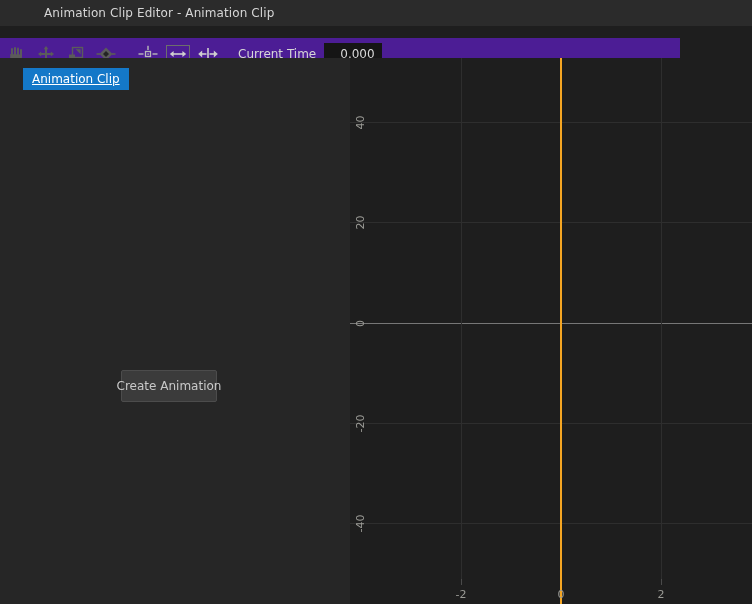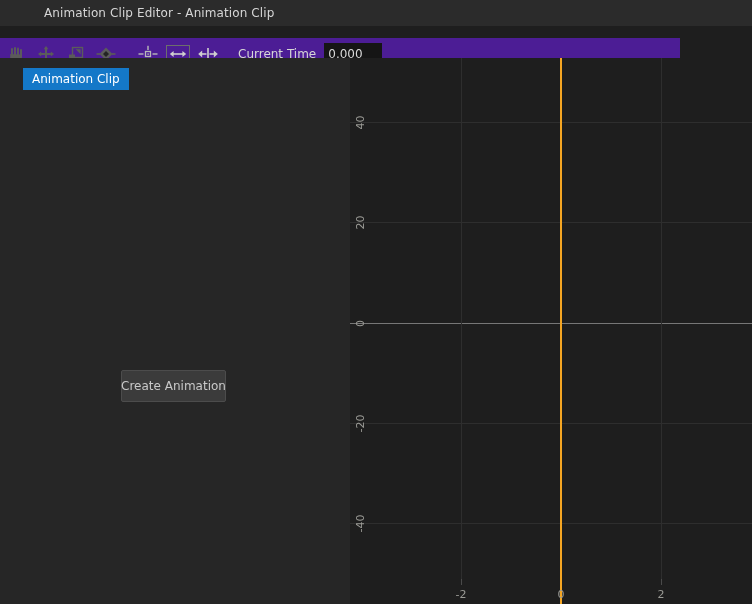--- a/index.html
+++ b/index.html
@@ -86,21 +86,21 @@
   }
   .tb-time-field {
     margin-left: 8px;
     width: 58px;
     height: 22px;
     background: #151515;
     color: #d8d8d8;
     font-size: 12px;
     display: flex;
     align-items: center;
-    padding-left: 4px;
+    padding-left: 16px;
     box-sizing: border-box;
   }
 
   
   .left-panel {
     position: absolute;
     left: 0; top: 58px;
     width: 350px; height: 546px;
     background: #262626;
   }
@@ -114,26 +114,27 @@
   }
   .tab {
     background: #1478c8;
     color: #ffffff;
     font-size: 12px;
     height: 22px;
     padding: 0 9px;
     display: flex;
     align-items: center;
     white-space: nowrap;
+    text-decoration: underline;
   }
 
   .create-anim-btn {
     position: absolute;
     left: 121px; top: 312px;
-    width: 105px; height: 32px;
+    width: 96px; height: 32px;
     background: #3b3b3b;
     border: 1px solid #4c4c4c;
     border-radius: 2px;
     color: #c9c9c9;
     font-size: 12px;
     display: flex;
     align-items: center;
     justify-content: center;
     box-sizing: border-box;
     white-space: nowrap;

